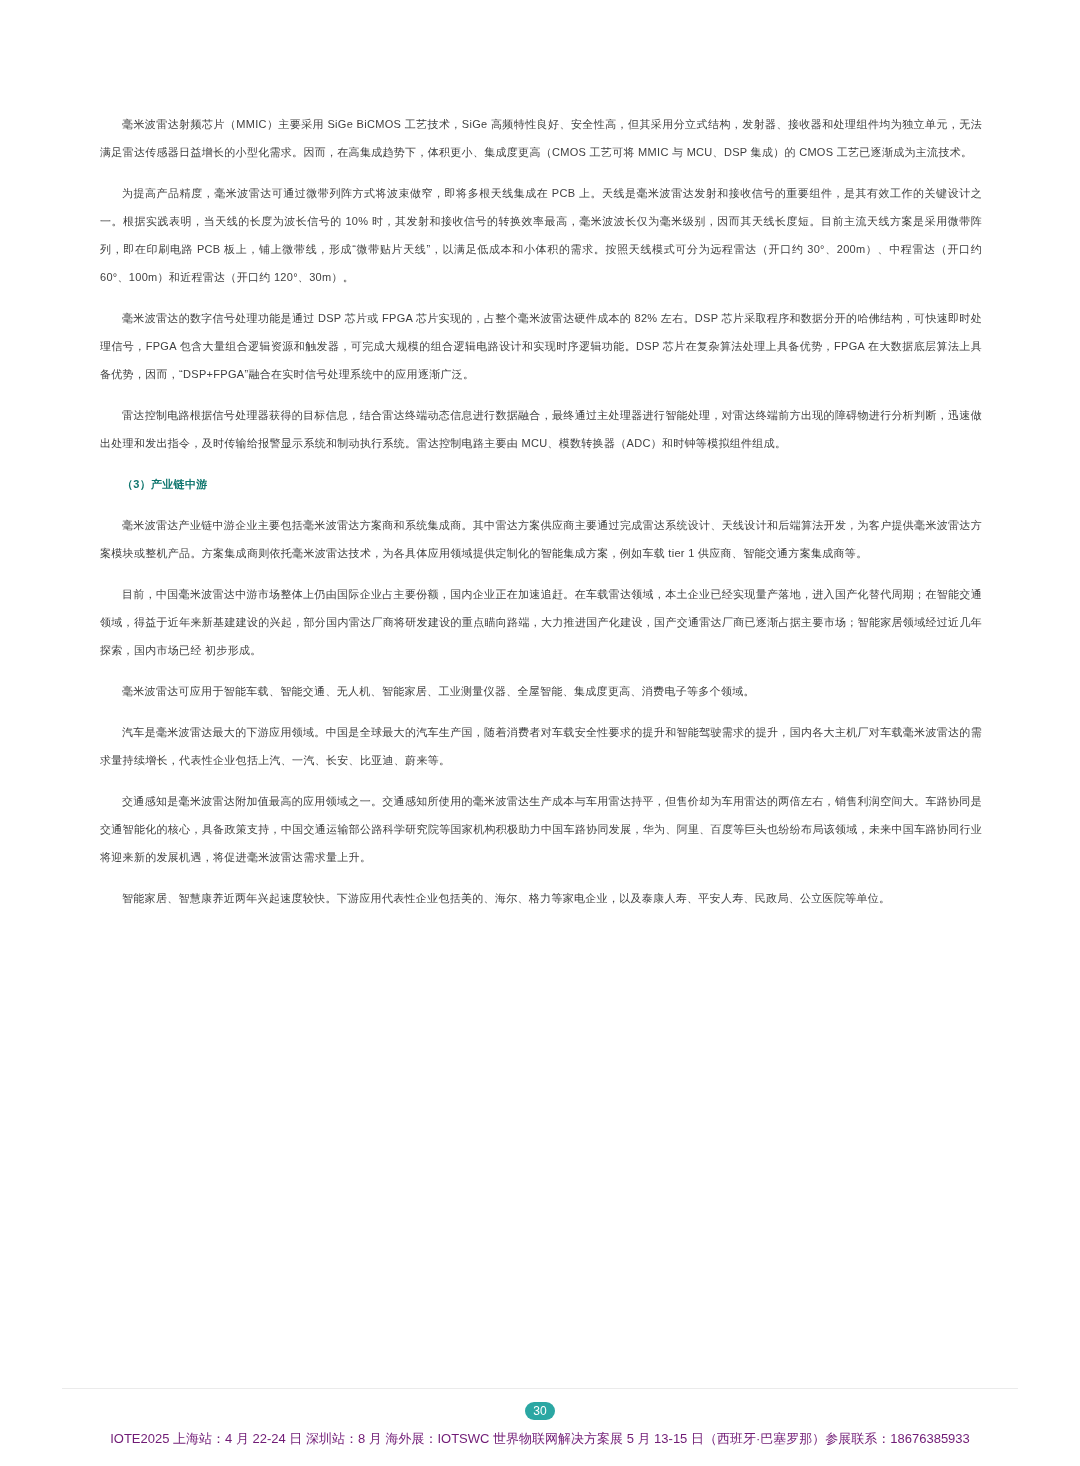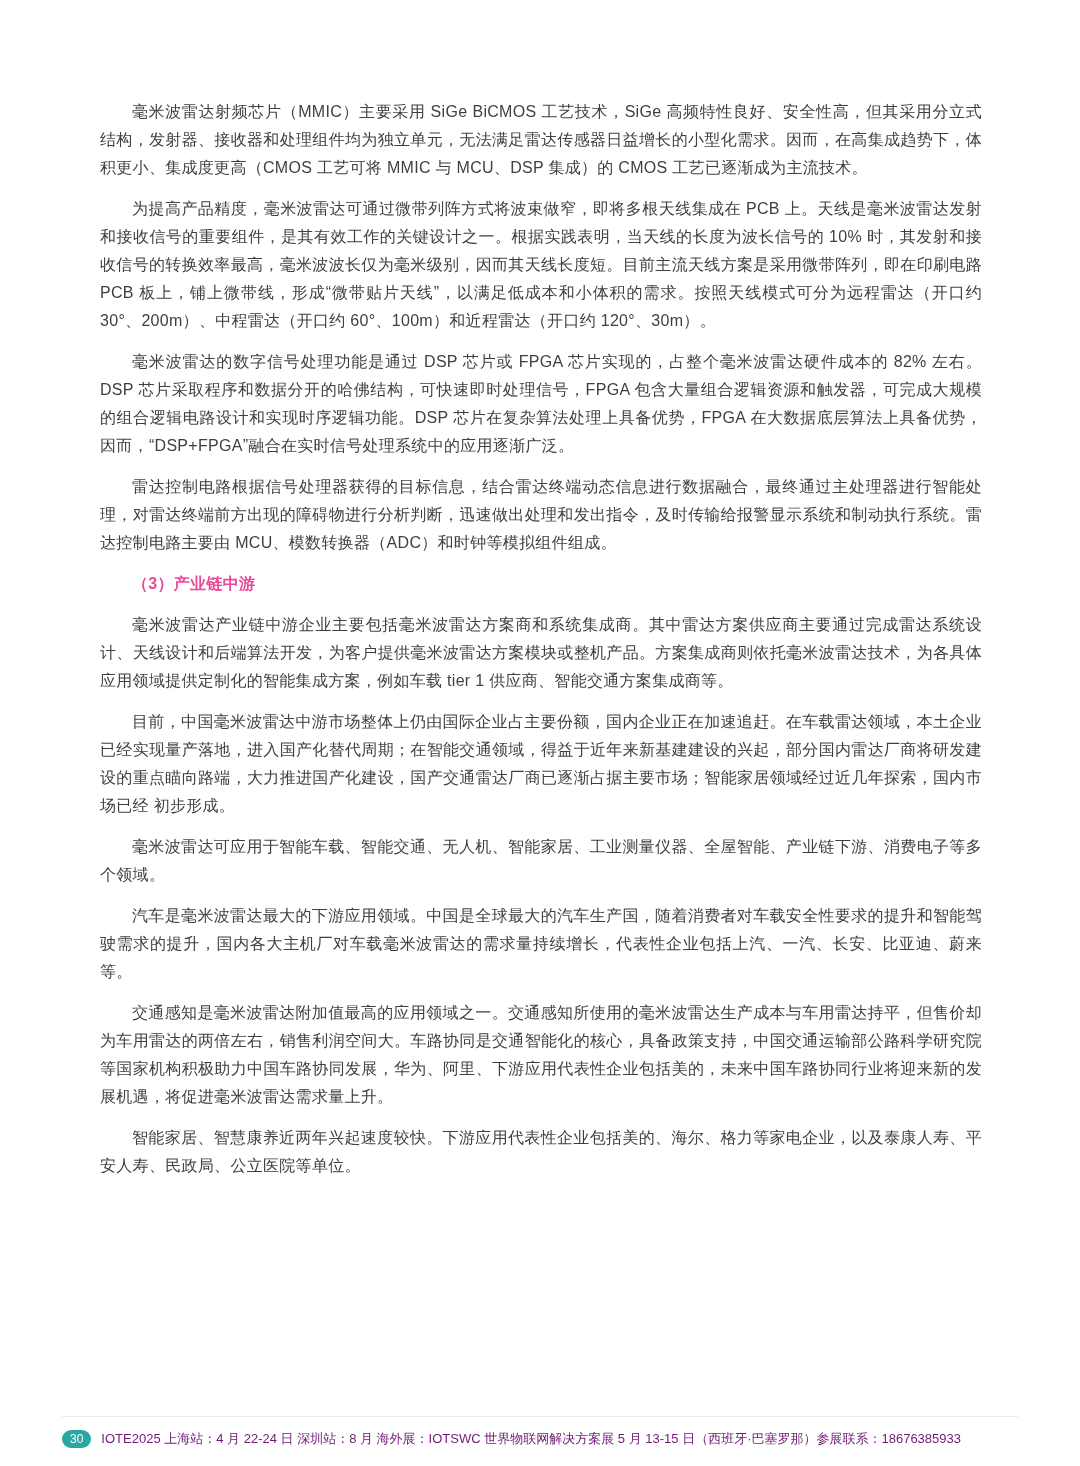--- a/index.html
+++ b/index.html
@@ -15,52 +15,53 @@
     background: #ffffff;
     overflow: hidden;
   }
   .content {
     position: absolute;
     top: 98px;
     left: 100px;
     width: 882px;
   }
   .para {
-    margin: 0 0 13px 0;
-    font-size: 16px;
+    margin: 12px 0 13px 0;
+    font-size: 11px;
     line-height: 28px;
     color: #3f3f3f;
     text-align: justify;
     text-indent: 2em;
     letter-spacing: 0.3px;
   }
   .heading {
     margin: 8px 0 13px 0;
-    font-size: 16px;
+    font-size: 11px;
     line-height: 28px;
-    color: #ec4899;
+    color: #0f766e;
     font-weight: 700;
     text-indent: 2em;
     letter-spacing: 0.3px;
   }
   .footer {
     position: absolute;
     left: 62px;
     right: 62px;
     bottom: 18px;
   }
   .divider {
     height: 1px;
     background: #ebebeb;
     margin-bottom: 13px;
   }
   .footer-row {
     display: flex;
     align-items: center;
     gap: 10px;
+    flex-direction: column;
   }
   .page-badge {
     flex: 0 0 auto;
     background: #2ba7a3;
     color: #ffffff;
     font-size: 12px;
     line-height: 18px;
     padding: 0 8px;
     border-radius: 10px;
   }
@@ -77,23 +78,23 @@
 <div class="page">
 
   <main class="content">
     <p class="para">毫米波雷达射频芯片（MMIC）主要采用 SiGe BiCMOS 工艺技术，SiGe 高频特性良好、安全性高，但其采用分立式结构，发射器、接收器和处理组件均为独立单元，无法满足雷达传感器日益增长的小型化需求。因而，在高集成趋势下，体积更小、集成度更高（CMOS 工艺可将 MMIC 与 MCU、DSP 集成）的 CMOS 工艺已逐渐成为主流技术。</p>
     <p class="para">为提高产品精度，毫米波雷达可通过微带列阵方式将波束做窄，即将多根天线集成在 PCB 上。天线是毫米波雷达发射和接收信号的重要组件，是其有效工作的关键设计之一。根据实践表明，当天线的长度为波长信号的 10% 时，其发射和接收信号的转换效率最高，毫米波波长仅为毫米级别，因而其天线长度短。目前主流天线方案是采用微带阵列，即在印刷电路 PCB 板上，铺上微带线，形成“微带贴片天线”，以满足低成本和小体积的需求。按照天线模式可分为远程雷达（开口约 30°、200m）、中程雷达（开口约 60°、100m）和近程雷达（开口约 120°、30m）。</p>
     <p class="para">毫米波雷达的数字信号处理功能是通过 DSP 芯片或 FPGA 芯片实现的，占整个毫米波雷达硬件成本的 82% 左右。DSP 芯片采取程序和数据分开的哈佛结构，可快速即时处理信号，FPGA 包含大量组合逻辑资源和触发器，可完成大规模的组合逻辑电路设计和实现时序逻辑功能。DSP 芯片在复杂算法处理上具备优势，FPGA 在大数据底层算法上具备优势，因而，“DSP+FPGA”融合在实时信号处理系统中的应用逐渐广泛。</p>
     <p class="para">雷达控制电路根据信号处理器获得的目标信息，结合雷达终端动态信息进行数据融合，最终通过主处理器进行智能处理，对雷达终端前方出现的障碍物进行分析判断，迅速做出处理和发出指令，及时传输给报警显示系统和制动执行系统。雷达控制电路主要由 MCU、模数转换器（ADC）和时钟等模拟组件组成。</p>
     <h3 class="heading">（3）产业链中游</h3>
     <p class="para">毫米波雷达产业链中游企业主要包括毫米波雷达方案商和系统集成商。其中雷达方案供应商主要通过完成雷达系统设计、天线设计和后端算法开发，为客户提供毫米波雷达方案模块或整机产品。方案集成商则依托毫米波雷达技术，为各具体应用领域提供定制化的智能集成方案，例如车载 tier 1 供应商、智能交通方案集成商等。</p>
     <p class="para">目前，中国毫米波雷达中游市场整体上仍由国际企业占主要份额，国内企业正在加速追赶。在车载雷达领域，本土企业已经实现量产落地，进入国产化替代周期；在智能交通领域，得益于近年来新基建建设的兴起，部分国内雷达厂商将研发建设的重点瞄向路端，大力推进国产化建设，国产交通雷达厂商已逐渐占据主要市场；智能家居领域经过近几年探索，国内市场已经 初步形成。</p>
-    <p class="para">毫米波雷达可应用于智能车载、智能交通、无人机、智能家居、工业测量仪器、全屋智能、产业链下游、消费电子等多个领域。</p>
+    <p class="para">毫米波雷达可应用于智能车载、智能交通、无人机、智能家居、工业测量仪器、全屋智能、集成度更高、消费电子等多个领域。</p>
     <p class="para">汽车是毫米波雷达最大的下游应用领域。中国是全球最大的汽车生产国，随着消费者对车载安全性要求的提升和智能驾驶需求的提升，国内各大主机厂对车载毫米波雷达的需求量持续增长，代表性企业包括上汽、一汽、长安、比亚迪、蔚来等。</p>
-    <p class="para">交通感知是毫米波雷达附加值最高的应用领域之一。交通感知所使用的毫米波雷达生产成本与车用雷达持平，但售价却为车用雷达的两倍左右，销售利润空间大。车路协同是交通智能化的核心，具备政策支持，中国交通运输部公路科学研究院等国家机构积极助力中国车路协同发展，华为、阿里、下游应用代表性企业包括美的，未来中国车路协同行业将迎来新的发展机遇，将促进毫米波雷达需求量上升。</p>
+    <p class="para">交通感知是毫米波雷达附加值最高的应用领域之一。交通感知所使用的毫米波雷达生产成本与车用雷达持平，但售价却为车用雷达的两倍左右，销售利润空间大。车路协同是交通智能化的核心，具备政策支持，中国交通运输部公路科学研究院等国家机构积极助力中国车路协同发展，华为、阿里、百度等巨头也纷纷布局该领域，未来中国车路协同行业将迎来新的发展机遇，将促进毫米波雷达需求量上升。</p>
     <p class="para">智能家居、智慧康养近两年兴起速度较快。下游应用代表性企业包括美的、海尔、格力等家电企业，以及泰康人寿、平安人寿、民政局、公立医院等单位。</p>
   </main>
 
   <footer class="footer">
     <div class="divider"></div>
     <div class="footer-row">
       <span class="page-badge">30</span>
       <span class="footer-text">IOTE2025 上海站：4 月 22-24 日 深圳站：8 月 海外展：IOTSWC 世界物联网解决方案展 5 月 13-15 日（西班牙·巴塞罗那）参展联系：18676385933</span>
     </div>
   </footer>

